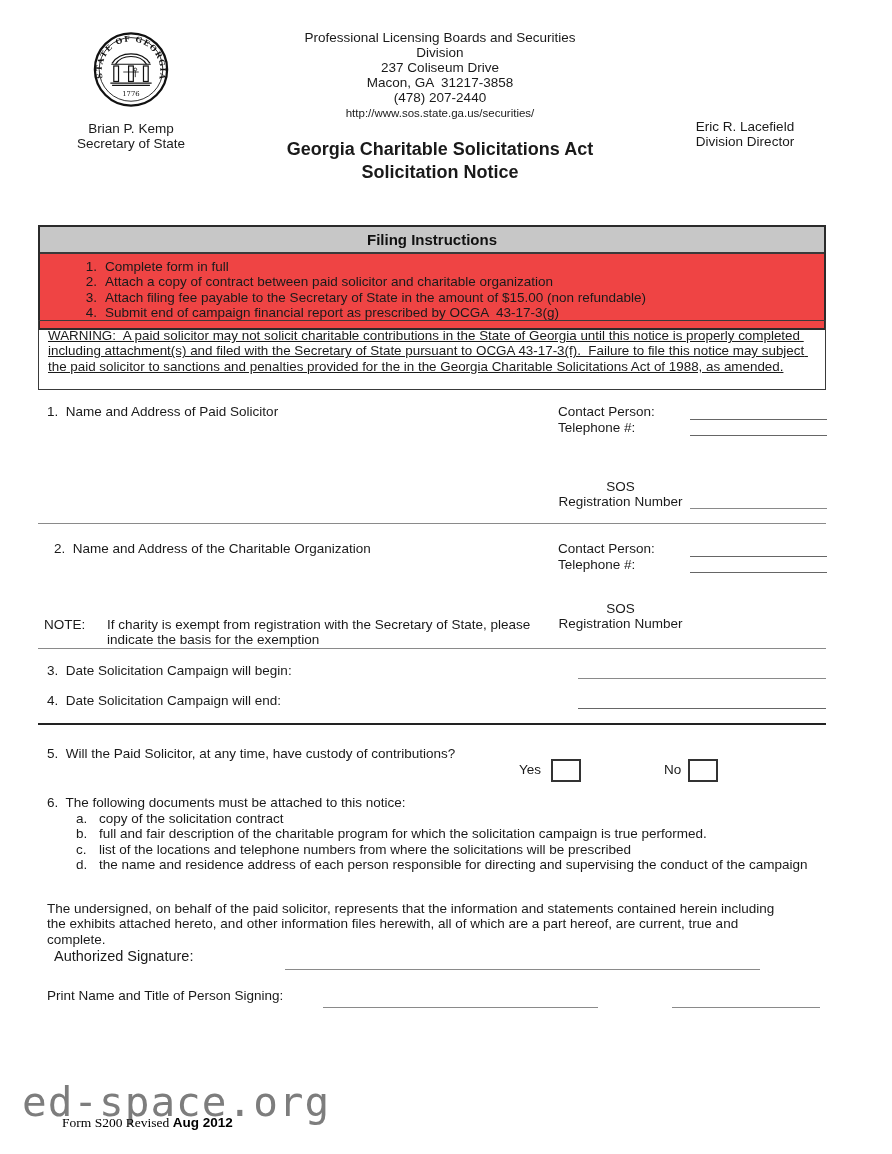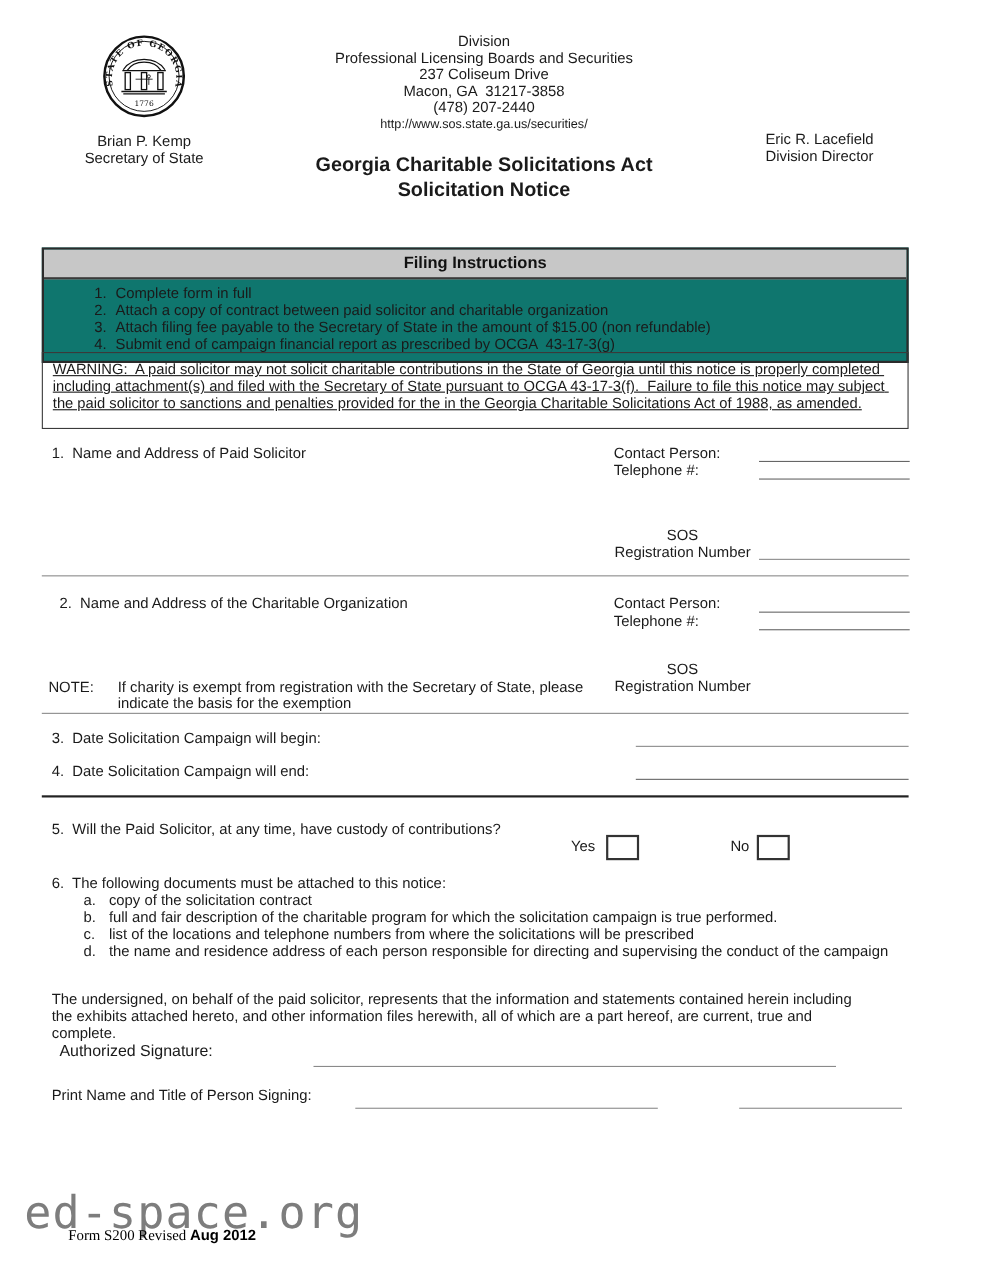--- a/index.html
+++ b/index.html
@@ -15,21 +15,21 @@
   [data-bind]{white-space:pre-wrap;}
   .abs{position:absolute;}
   .ctr{text-align:center;}
   .fs13{font-size:13.5px;line-height:15.2px;}
   .fs11{font-size:11.5px;line-height:14px;}
 
   
   .title-main{font-size:18px;line-height:23px;font-weight:bold;}
 
   
-  .fi-box{left:38px;top:225px;width:788px;border:2px solid #2b2b2b;box-sizing:border-box;background:#0f766e;}
+  .fi-box{left:38px;top:225px;width:788px;border:2px solid #2b2b2b;box-sizing:border-box;background:#ef4444;}
   .fi-head{background:#c7c7c7;border-bottom:2px solid #3a3a3a;height:25px;line-height:25px;text-align:center;font-weight:bold;font-size:15px;color:#111;}
   .fi-list{padding:5px 8px 8px 0;}
   .fi-row{display:flex;font-size:13.5px;line-height:15.3px;}
   .fi-num{width:57px;text-align:right;flex:0 0 57px;}
   .fi-txt{margin-left:8px;}
 
   
   .warn-box{left:38px;top:320px;width:788px;height:70px;border:1.5px solid #3a3a3a;box-sizing:border-box;padding:7px 9px;font-size:13.4px;line-height:15.4px;text-decoration:underline;}
 
   
@@ -92,22 +92,22 @@
     </g>
     <text x="50" y="78" text-anchor="middle" font-family="DejaVu Serif, serif" font-size="8" fill="#111" data-bind="header.seal_year">1776</text>
   </svg>
 
   <div class="abs ctr fs13" style="left:41px;top:121px;width:180px;">
     <div data-bind="header.secretary_name">Brian P. Kemp</div>
     <div data-bind="header.secretary_title">Secretary of State</div>
   </div>
 
   <div class="abs ctr fs13" style="left:240px;top:31px;width:400px;line-height:14.9px;">
+    <div data-bind="header.division_line1">Professional Licensing Boards and Securities</div>
     <div data-bind="header.division_line2">Division</div>
-    <div data-bind="header.division_line1">Professional Licensing Boards and Securities</div>
     <div data-bind="header.address_line1">237 Coliseum Drive</div>
     <div data-bind="header.address_line2">Macon, GA  31217-3858</div>
     <div data-bind="header.phone">(478) 207-2440</div>
     <div class="fs11" data-bind="header.website">http://www.sos.state.ga.us/securities/</div>
   </div>
 
   <div class="abs ctr title-main" style="left:146px;top:138px;width:588px;">
     <div data-bind="header.form_title_line1">Georgia Charitable Solicitations Act</div>
     <div data-bind="header.form_title_line2">Solicitation Notice</div>
   </div>

